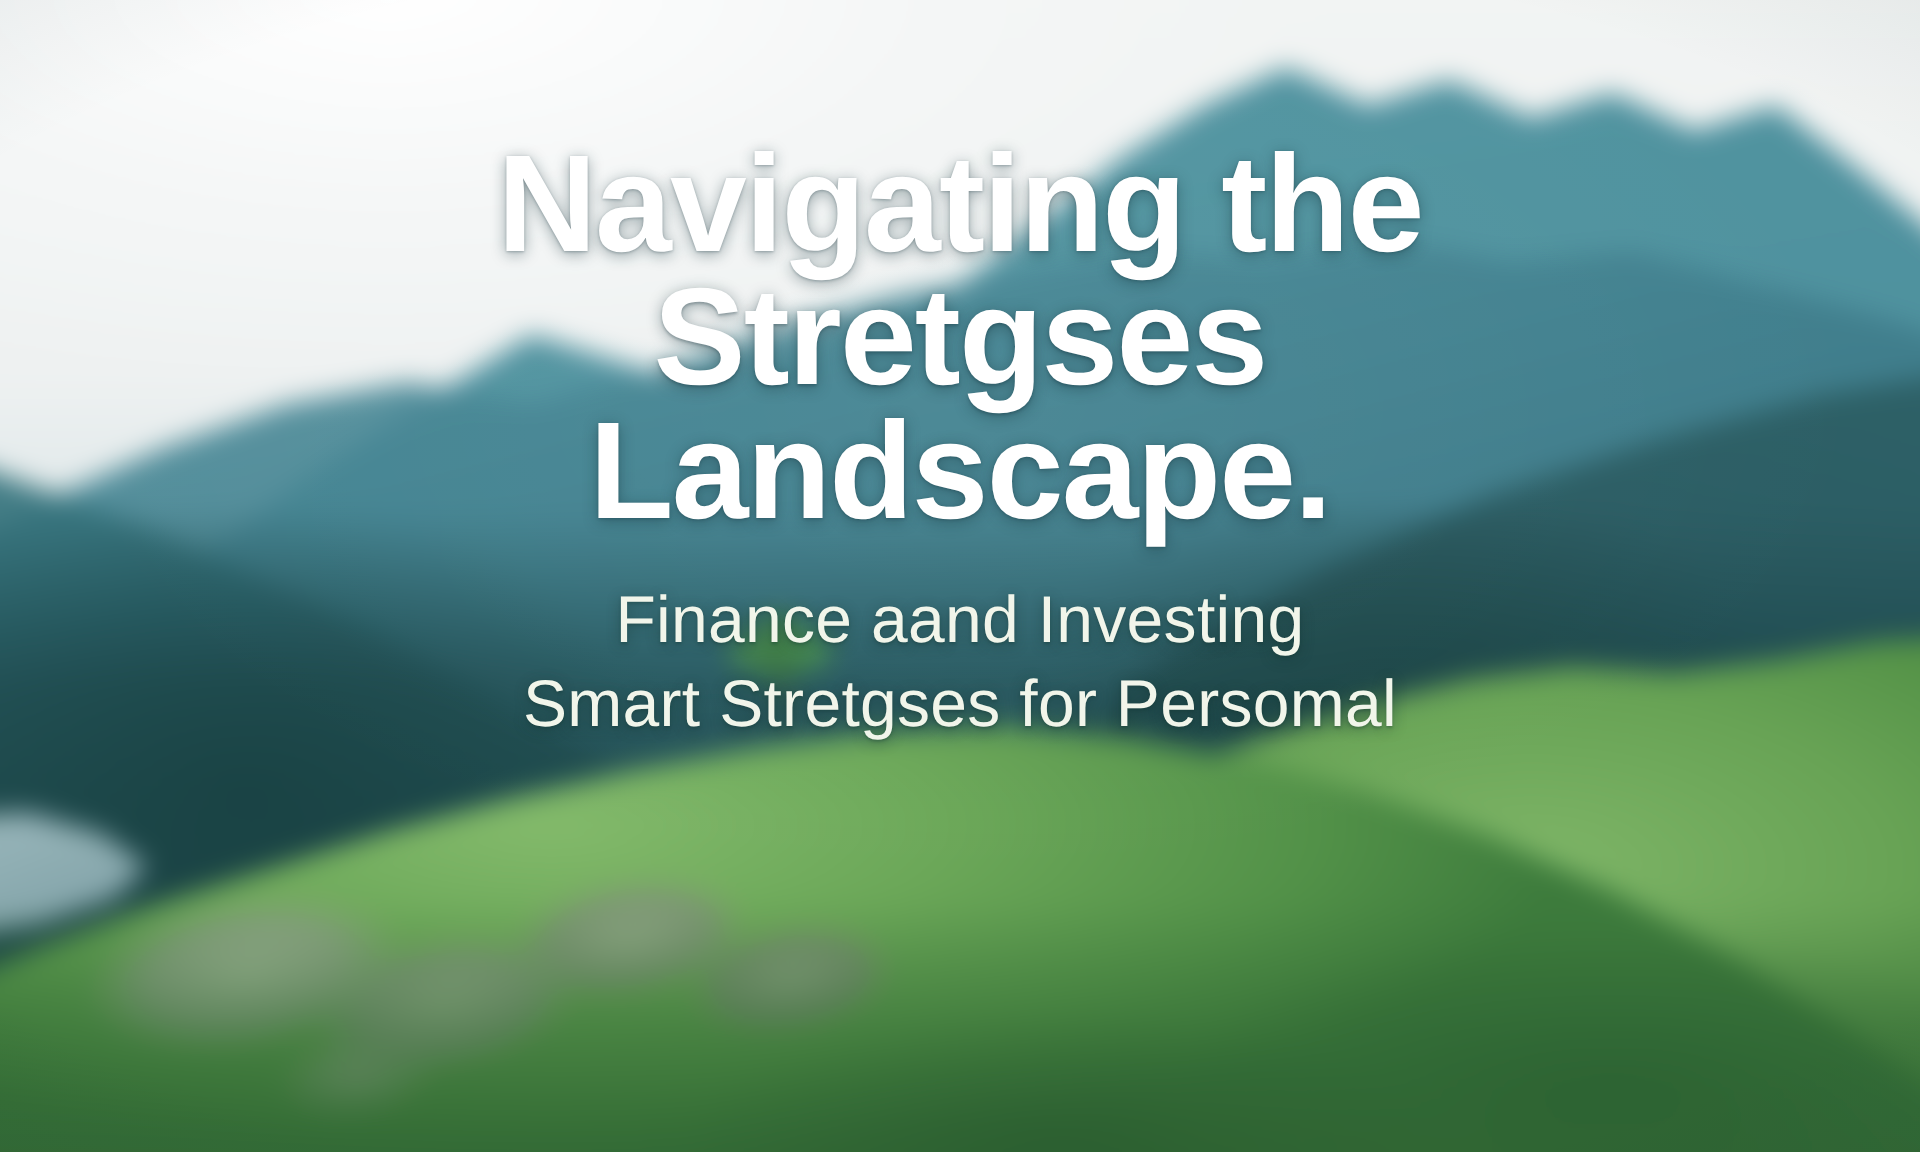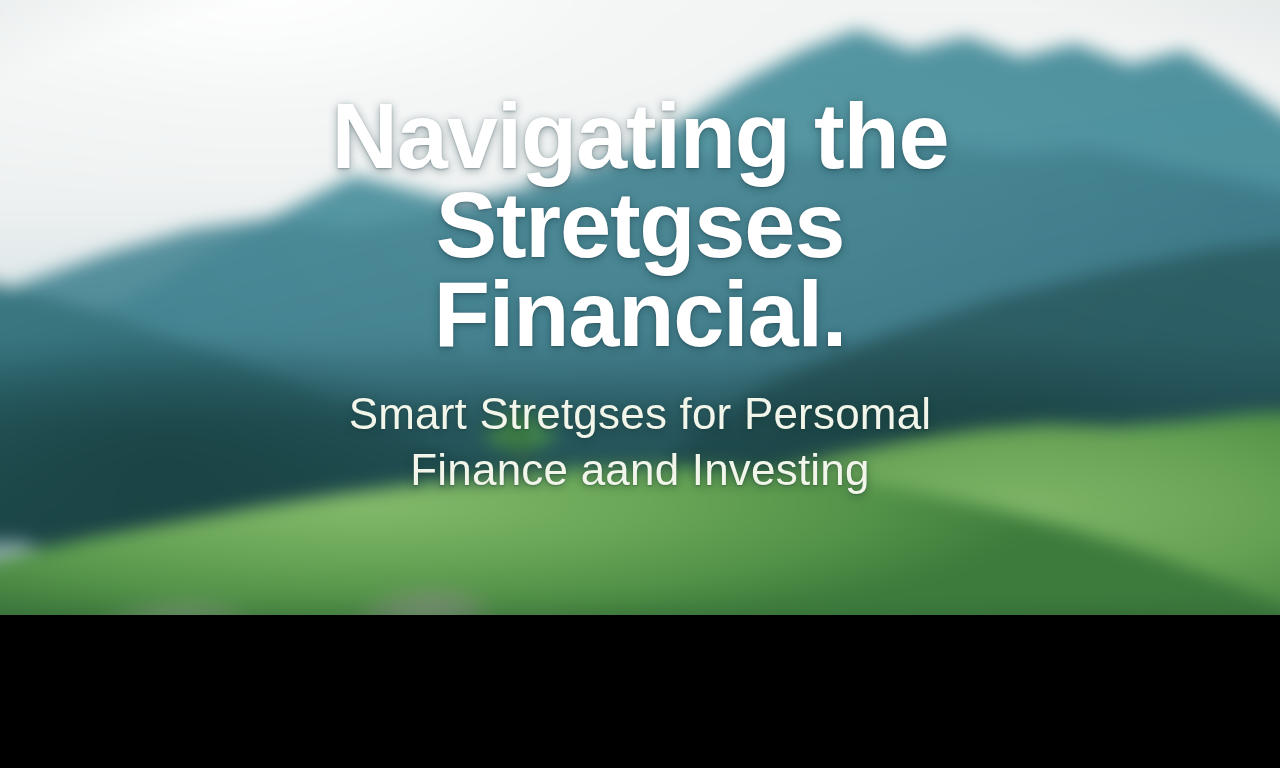--- a/index.html
+++ b/index.html
@@ -4,21 +4,21 @@
 <title>Navigating the Financial Landscape</title>
 <style>
   html, body {
     margin: 0;
     padding: 0;
     background: #000;
   }
   #poster {
     position: relative;
     width: 1280px;
-    height: 615px;
+    height: 768px;
     overflow: hidden;
     font-family: "Liberation Sans", "DejaVu Sans", sans-serif;
     background: #c2410c;
   }
 
   
   .layer { position: absolute; inset: 0; }
 
   
   .sky {
@@ -233,21 +233,21 @@
       <div class="canopy c4"></div>
     </div>
   </div>
 
   <div class="tint"></div>
 
   <div class="content">
     <h1 class="headline">
       <span class="line">Navigating the</span>
       <span class="line">Stretgses</span>
-      <span class="line">Financial.</span>
+      <span class="line">Landscape.</span>
     </h1>
     <p class="subtitle">
+      <span class="line">Finance aand Investing</span>
       <span class="line">Smart Stretgses for Persomal</span>
-      <span class="line">Finance aand Investing</span>
     </p>
   </div>
 
 </div>
 
 </body></html>

